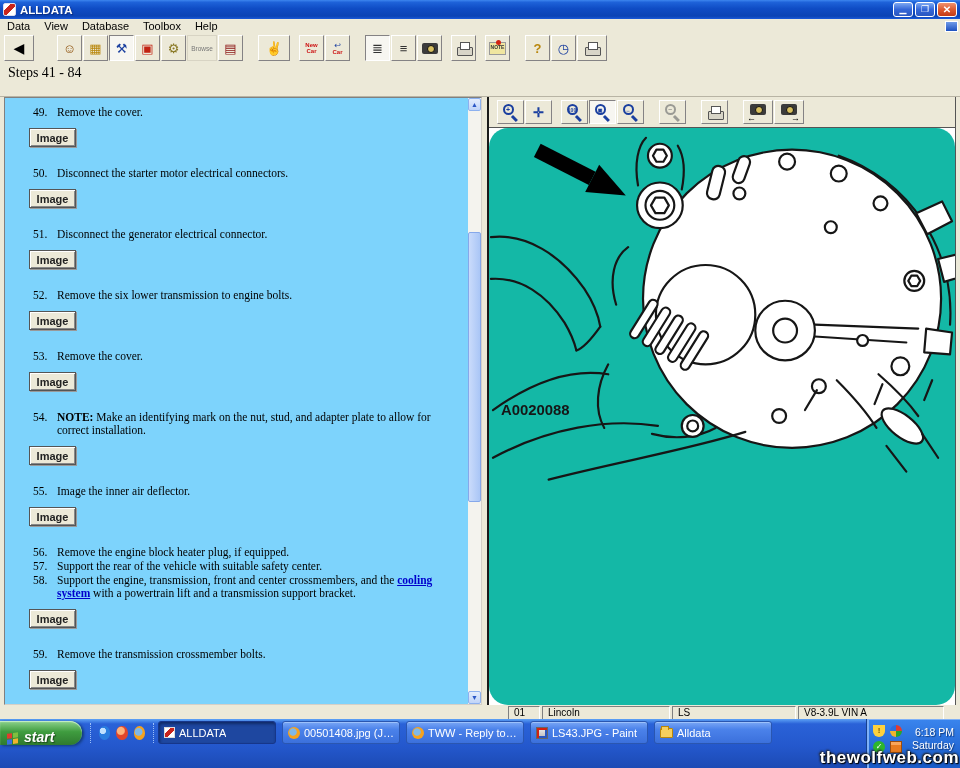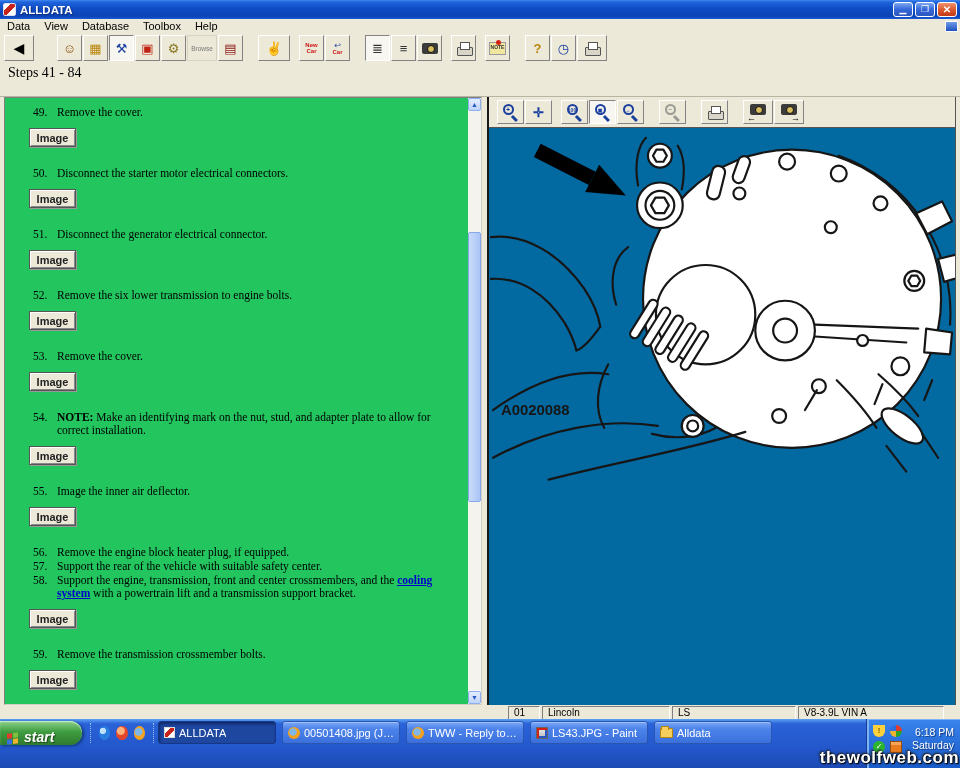--- a/index.html
+++ b/index.html
@@ -54,21 +54,21 @@
   .prn::after { content:""; position:absolute; left:4px; top:0; width:8px; height:6px;
     background:#fff; border:1px solid #555; }
 
   
   .hdr { position:absolute; top:63px; left:0; width:960px; height:34px; background:#ece9d8;
     border-bottom:1px solid #b8b4a4; padding:1px 8px; font-family:"Liberation Serif",serif; }
   .hdr-title { font-size:15px; font-weight:bold; white-space:pre; }
   .hdr-sub { font-size:14px; margin-top:1px; }
 
   
-  .leftpane { position:absolute; top:97px; left:4px; width:478px; height:608px; background:#22c55e;
+  .leftpane { position:absolute; top:97px; left:4px; width:478px; height:608px; background:#7dd3fc;
     border:1px solid; border-color:#808080 #d4d0c8 #d4d0c8 #808080; overflow:hidden; }
   .stepsbox { position:absolute; top:0; left:0; right:13px; bottom:0; overflow:hidden;
     font-family:"Liberation Serif",serif; font-size:11.5px; line-height:13px; padding:0 6px 0 28px; }
   .step { margin-top:20px; padding-left:24px; text-indent:-24px; max-width:420px; }
   .step.first { margin-top:8px; }
   .step.tight { margin-top:1px; }
   .num { display:inline-block; width:24px; text-indent:0; }
   .subpar { margin:10px 0 0 24px; }
   .link { color:#0000cc; font-weight:bold; text-decoration:underline; cursor:pointer; }
   .imgbtn { display:block; margin:9px 0 0 -4px; width:47px; height:19px;
@@ -101,21 +101,21 @@
   .magh { position:absolute; left:10.5px; top:10.5px; width:7px; height:2.5px; background:#1a3f9f;
     transform:rotate(45deg); transform-origin:0 0; }
   .magt { position:absolute; left:0px; top:1.5px; width:11px; text-align:center;
     font-size:7px; font-weight:bold; color:#1a3f9f; }
   .magt.small { font-size:5px; top:3px; }
   .pan { font-size:13px; font-weight:bold; color:#1a3f9f; }
   .camwrap { position:relative; width:20px; height:16px; }
   .camwrap .cam { position:absolute; top:0; left:2px; }
   .camarr { position:absolute; bottom:-3px; font-size:9px; font-weight:bold; }
   .camarr.l{left:-1px} .camarr.r{right:-1px}
-  .imgarea { position:absolute; top:31px; left:0; right:0; bottom:0; background:#0369a1; }
+  .imgarea { position:absolute; top:31px; left:0; right:0; bottom:0; background:#14b8a6;border-radius:19px; }
   .diagram { width:100%; height:100%; display:block; }
 
   
   .statusbar { position:absolute; top:705px; left:0; width:960px; height:14px; background:#ece9d8;
     display:flex; font-size:10px; line-height:11px; padding-top:1px; }
   .scell { border:1px solid; border-color:#808080 #fff #fff #808080; height:20px; padding:0 5px; margin-right:2px; }
   .scell.c0{width:506px;border-color:transparent;} .scell.c1{width:32px} .scell.c2{width:128px}
   .scell.c3{width:124px} .scell.c4{flex:1;margin-right:16px}
 
   

